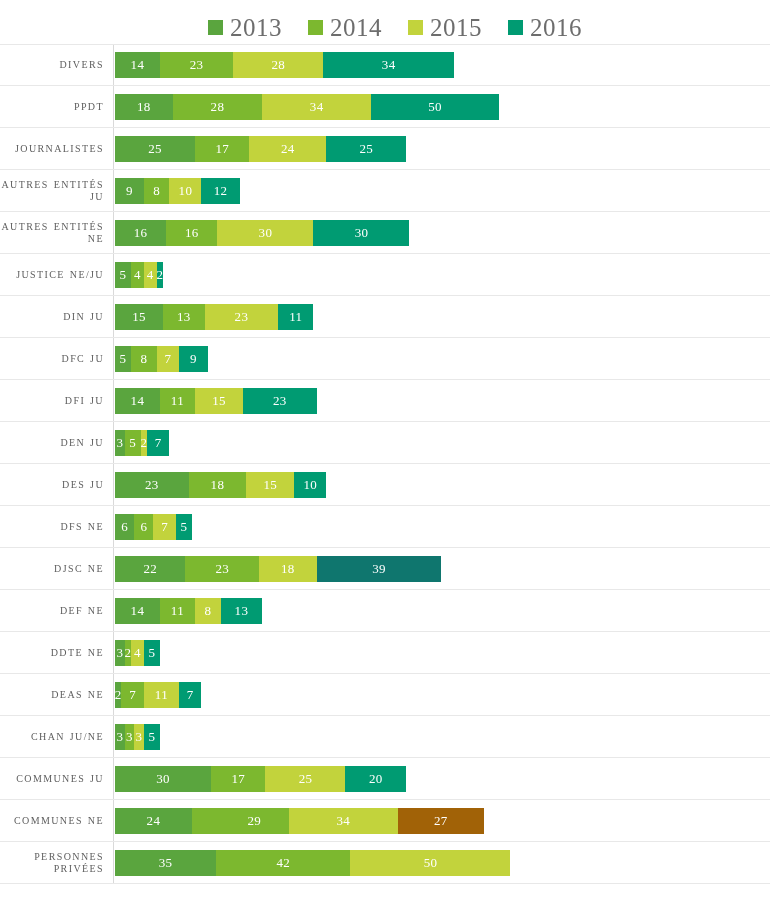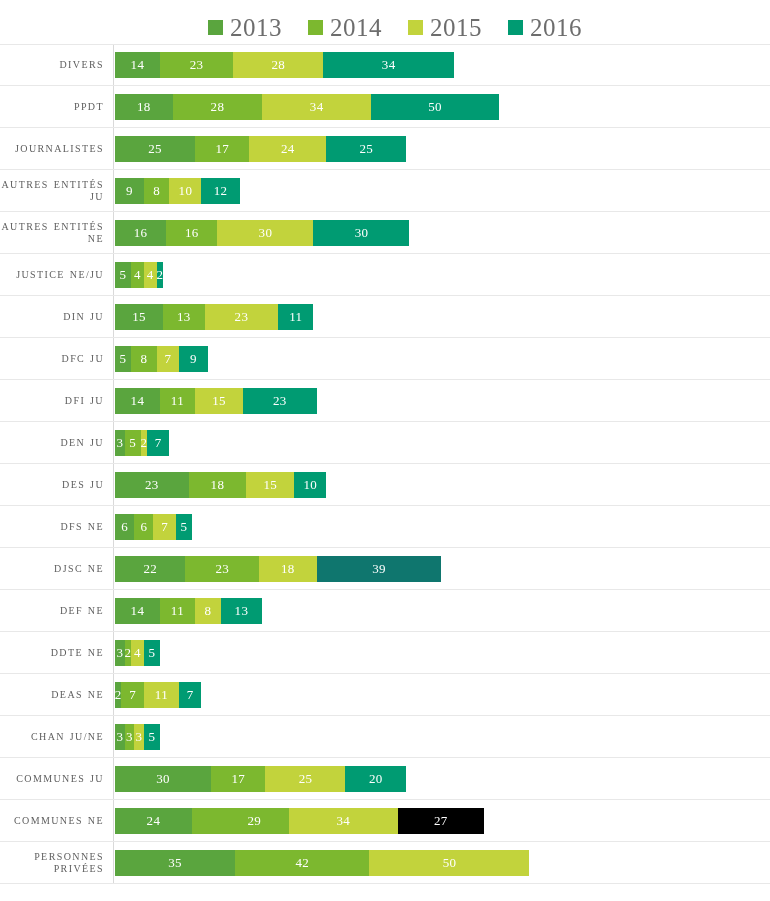--- a/index.html
+++ b/index.html
@@ -477,31 +477,31 @@
           <div class="bar">
             <div class="seg" style="background: rgb(90, 165, 62); width: 76.8241px;">
               <span>24</span>
             </div>
             <div class="seg" style="background: rgb(124, 184, 47); width: 97px; padding-left: 28px;">
               <span>29</span>
             </div>
             <div class="seg" style="background: rgb(194, 211, 60); width: 108.834px;">
               <span>34</span>
             </div>
-            <div class="seg" style="background: #000000; width: 86.4271px;">
+            <div class="seg" style="background: #a16207; width: 86.4271px;">
               <span>27</span>
             </div>
           </div>
         </div>
       </div>
       <div class="row">
         <div class="cat-label">PERSONNES PRIVÉES</div>
         <div class="bar-area">
           <div class="bar">
-            <div class="seg" style="background: rgb(90, 165, 62); width: 120px;">
+            <div class="seg" style="background: rgb(90, 165, 62); width: 101px;">
               <span>35</span>
             </div>
             <div class="seg" style="background: rgb(124, 184, 47); width: 134.442px;">
               <span>42</span>
             </div>
             <div class="seg" style="background: rgb(194, 211, 60); width: 160.05px;">
               <span>50</span>
             </div>
           </div>
         </div>

